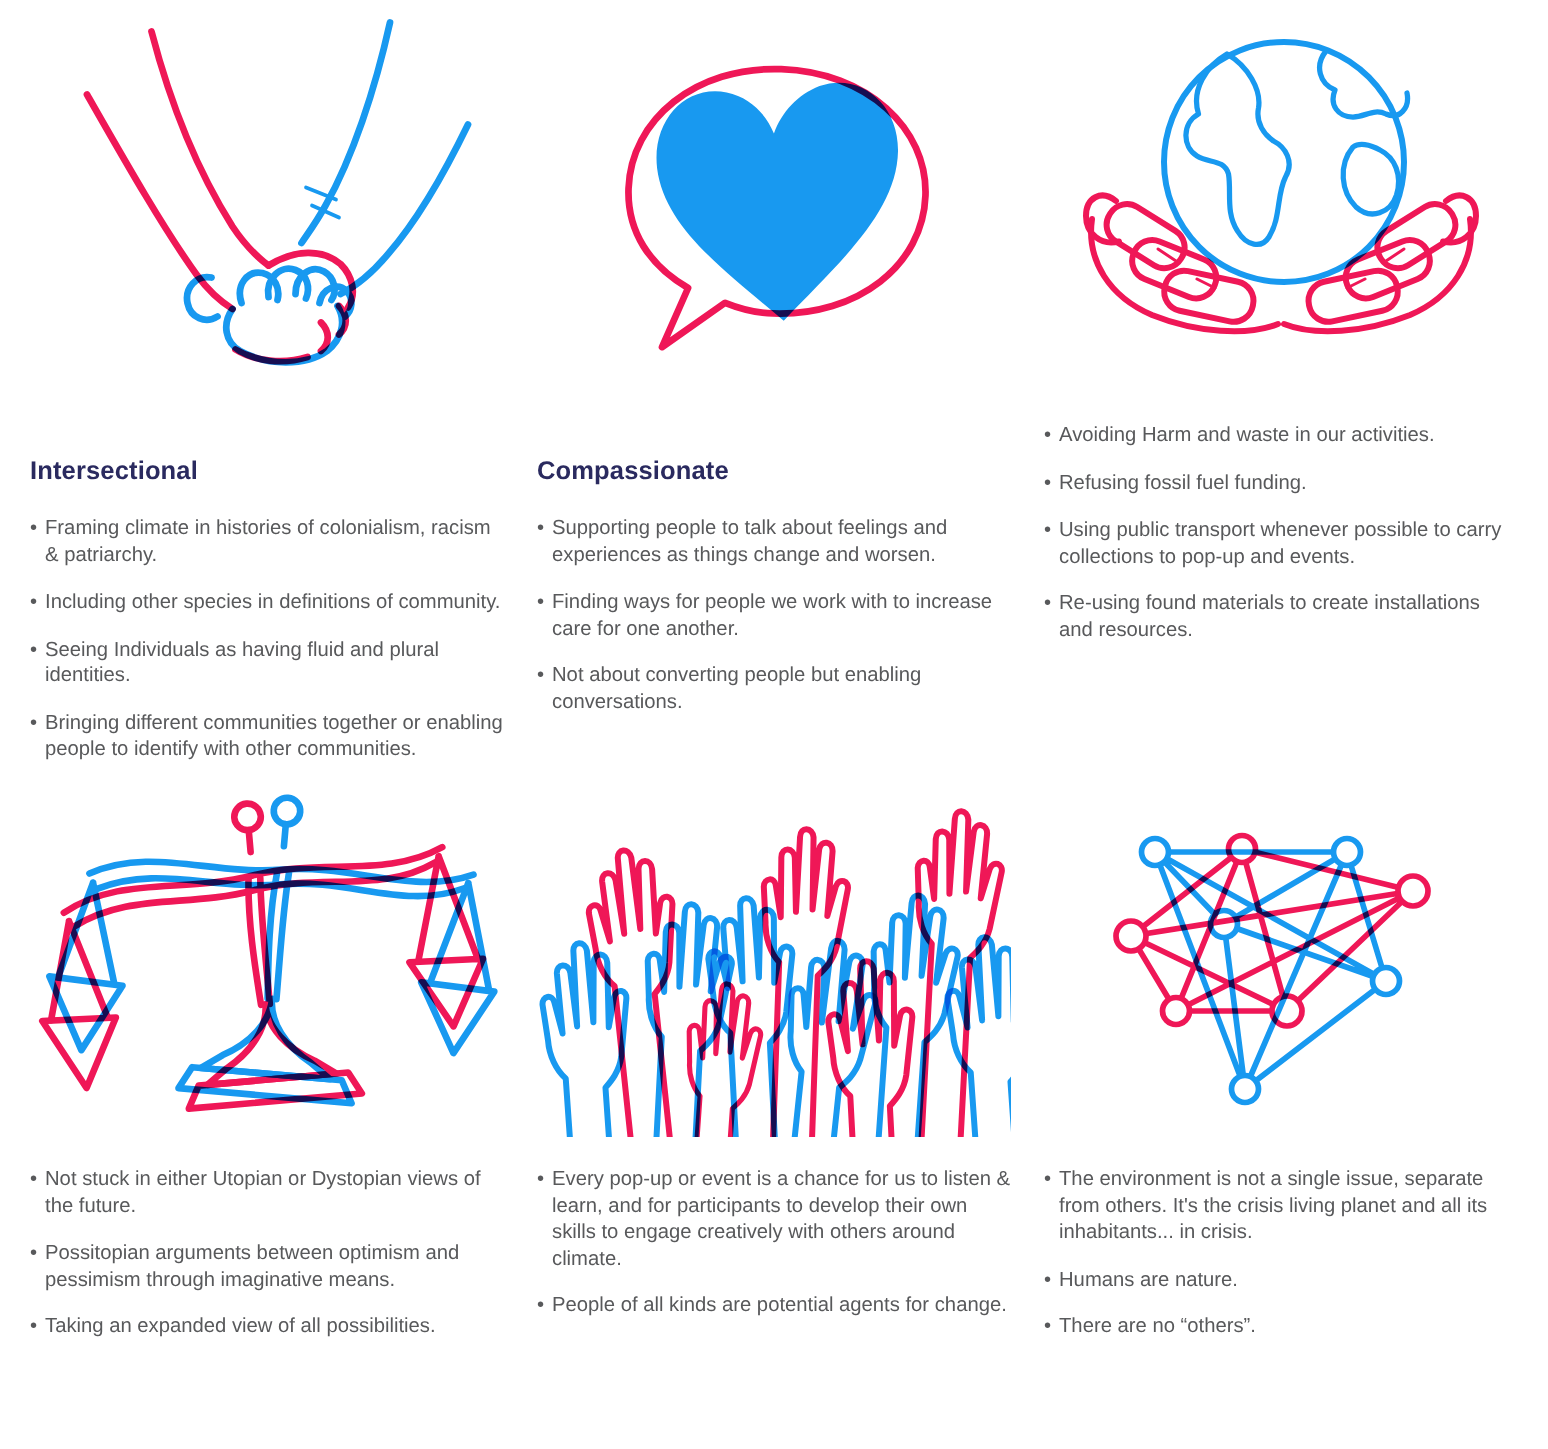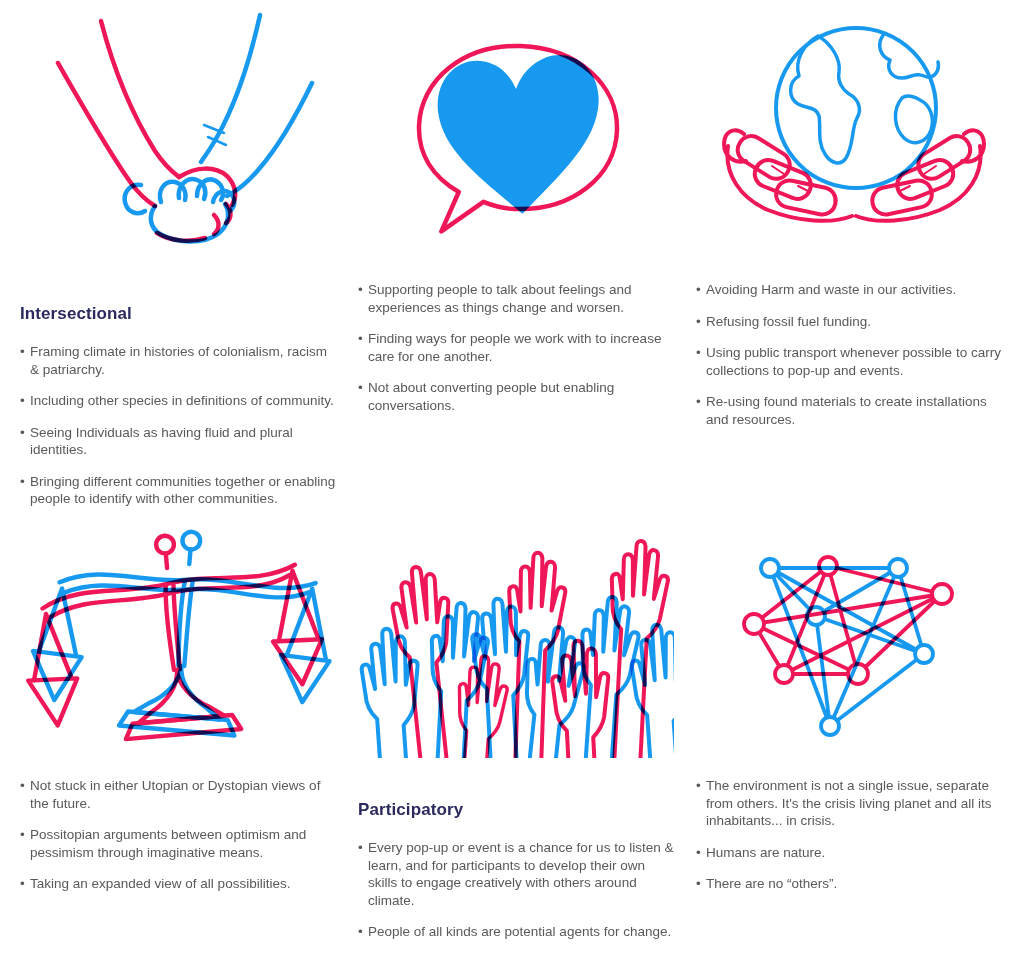--- a/index.html
+++ b/index.html
@@ -100,20 +100,21 @@
 
   <section class="cell row1">
     <div class="figure">
       <svg width="258" height="246" viewBox="0 0 258 246" fill="none">
 
         <path class="blend" d="M131,206 C93,170 55,140 52,100 C50,68 74,45 101,52 C116,56 126,67 131,81 C137,67 148,56 163,51 C190,43 215,65 213,97 C210,138 170,169 131,206 Z" fill="#1899F0" transform="rotate(-3 130 120)"></path>
 
         <path class="blend" d="M131,38 C74,38 32,75 32,121 C32,150 48,172 74,186 L58,226 L99,195 C110,199 120,201 131,201 C188,201 230,165 230,119 C230,74 188,38 131,38 Z" stroke="#EF1757" stroke-width="4.5" stroke-linejoin="round" fill="none" transform="rotate(2 130 120)"></path>
       </svg>
     </div>
+    <h2 class="sec-title">Compassionate</h2>
     <ul class="bullets">
       <li>
           <span class="dot">•</span>
           <span class="btext">Supporting people to talk about feelings and experiences as things change and worsen.</span>
         </li>
       <li>
           <span class="dot">•</span>
           <span class="btext">Finding ways for people we work with to increase care for one another.</span>
         </li>
       <li>
@@ -225,21 +226,20 @@
           <use href="#handUp" class="blend" stroke="#1899F0" transform="translate(112,70) rotate(-3 30 80)"></use>
           <use href="#handUp" class="blend" stroke="#EF1757" transform="translate(146,24) rotate(2 30 80)"></use>
           <use href="#handUp" class="blend" stroke="#1899F0" transform="translate(162,98) rotate(6 30 80)"></use>
           <use href="#handUp" class="blend" stroke="#EF1757" transform="translate(192,112) rotate(-3 30 80)"></use>
           <use href="#handUp" class="blend" stroke="#1899F0" transform="translate(218,68) rotate(4 30 80)"></use>
           <use href="#handUp" class="blend" stroke="#EF1757" transform="translate(248,12) rotate(3 30 80)"></use>
           <use href="#handUp" class="blend" stroke="#1899F0" transform="translate(272,96) rotate(-4 30 80)"></use>
         </g>
       </svg>
     </div>
-    <h2 class="sec-title">Participatory</h2>
     <ul class="bullets">
       <li>
           <span class="dot">•</span>
           <span class="btext">Every pop-up or event is a chance for us to listen &amp; learn, and for participants to develop their own skills to engage creatively with others around climate.</span>
         </li>
       <li>
           <span class="dot">•</span>
           <span class="btext">People of all kinds are potential agents for change.</span>
         </li>
     </ul>

